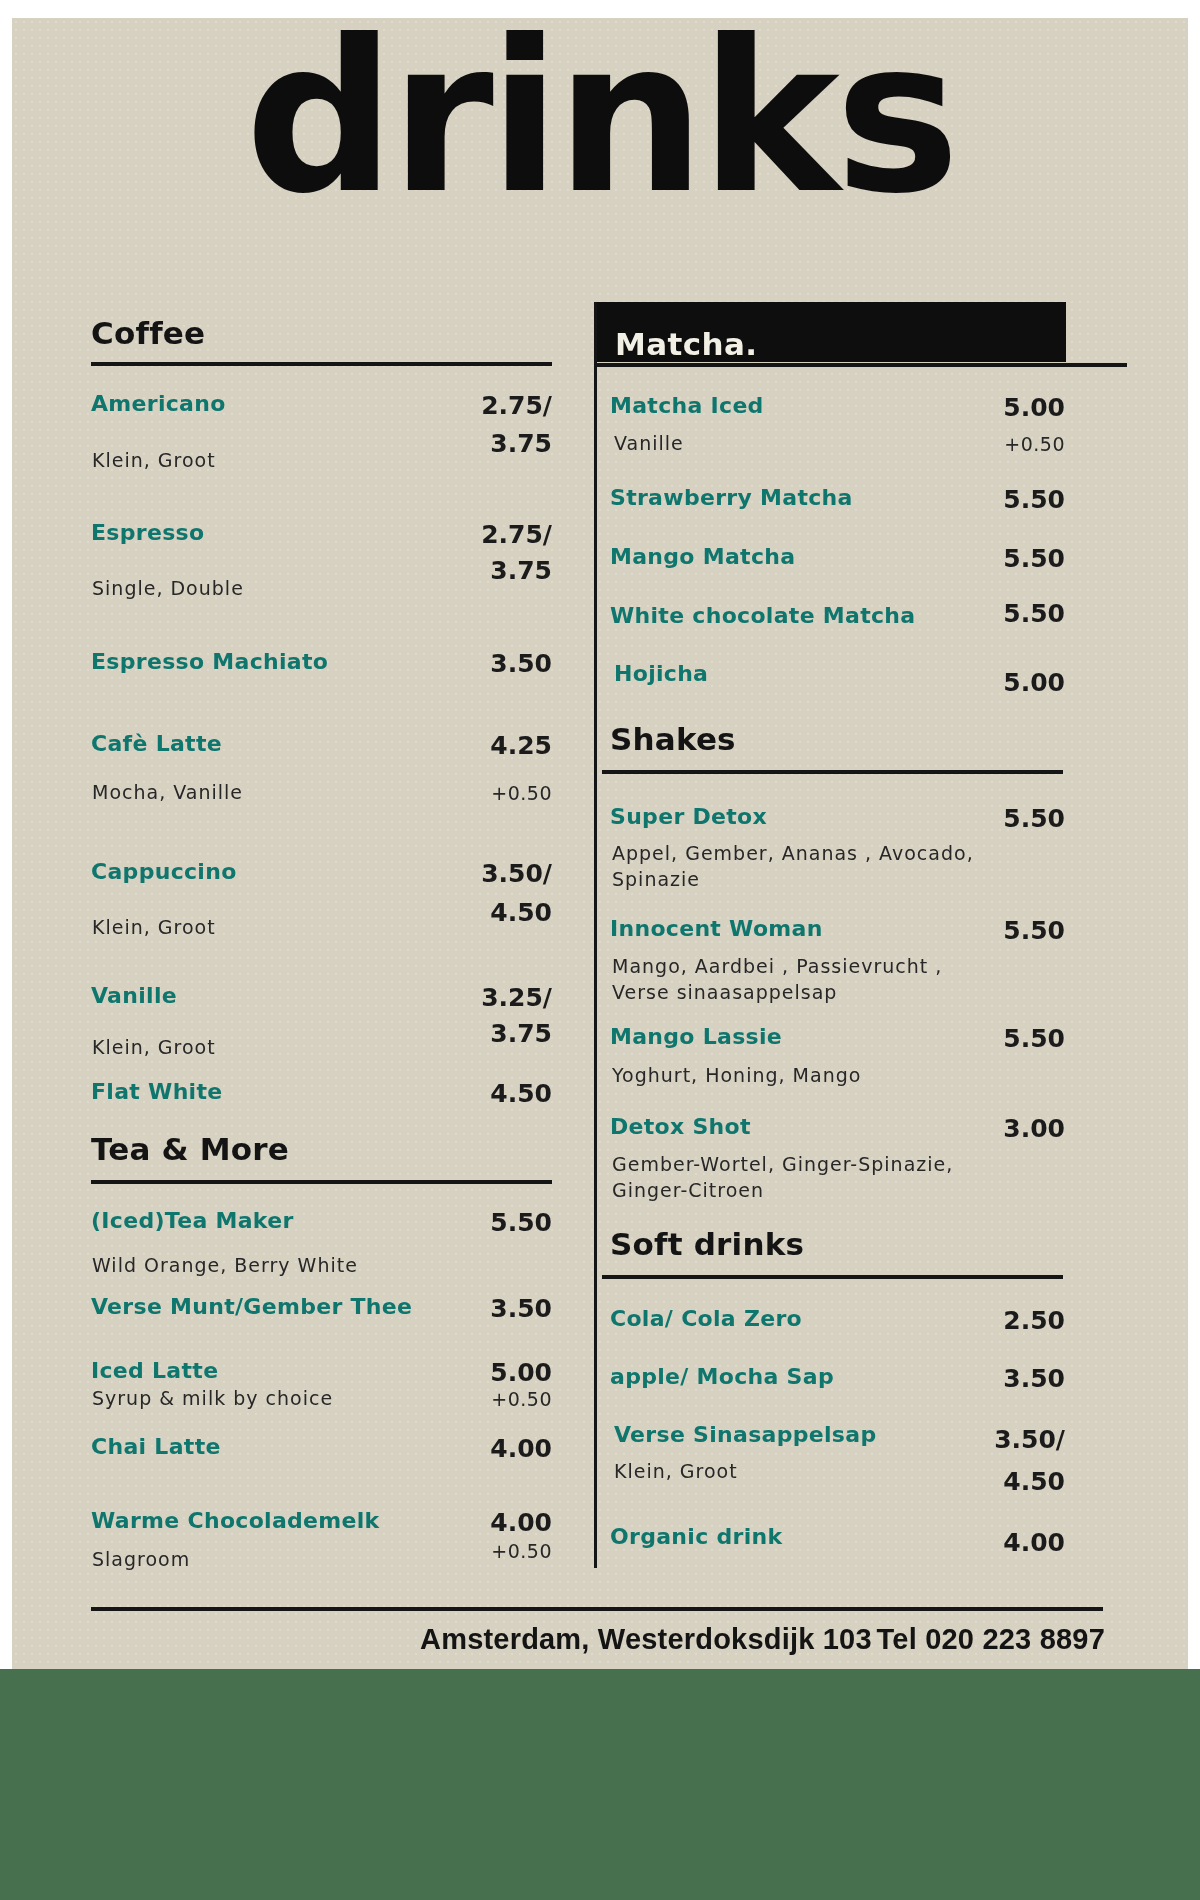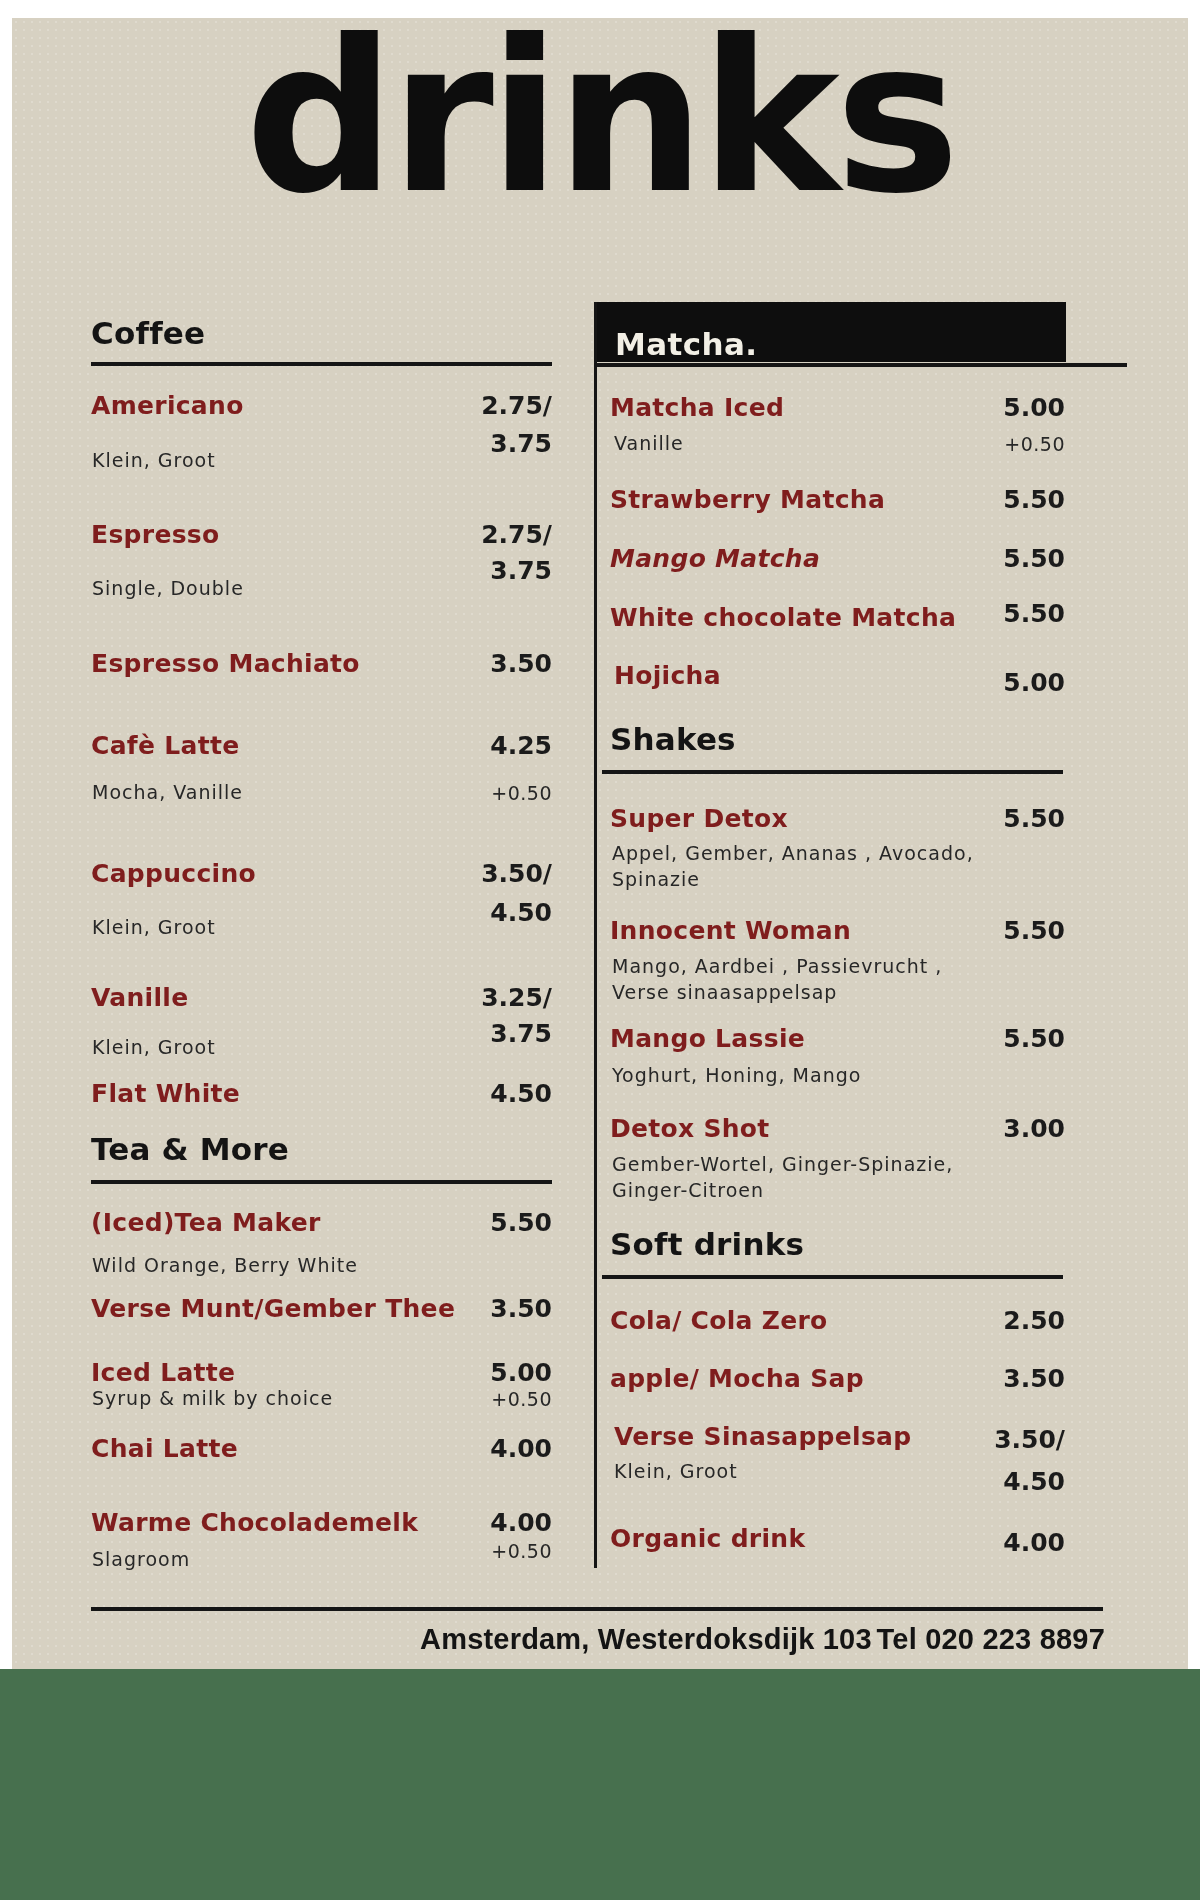--- a/index.html
+++ b/index.html
@@ -7,21 +7,21 @@
        font-family:"DejaVu Sans", sans-serif; -webkit-font-smoothing:antialiased;}
   .page{position:absolute; left:0; top:6px; width:1200px; height:1900px; background:#ffffff; overflow:hidden;}
   .card{position:absolute; left:12px; top:12px; width:1176px; height:1651px; background:#D7D1C2;
         background-image:radial-gradient(circle, rgba(255,255,255,0.20) 1px, rgba(0,0,0,0) 1.2px);
         background-size:8px 8px;}
   .green-band{position:absolute; left:0; top:1663px; width:1200px; height:237px; background:#47704E;}
   .abs{position:absolute; white-space:pre;}
   .title{left:0; top:6px; width:1200px; text-align:center; font-size:210px; font-weight:bold;
          letter-spacing:-5px; line-height:212px; color:#0D0D0D;}
   .t-section{font-size:31px; font-weight:bold; color:#141414; letter-spacing:0.2px; line-height:1.1;}
-  .t-name{font-size:25px; font-weight:bold; color:#7f1d1d; letter-spacing:0.3px; line-height:1.1;}
+  .t-name{font-size:22px; font-weight:bold; color:#0f766e; letter-spacing:0.3px; line-height:1.1;}
   .t-note{font-size:19px; font-weight:normal; color:#272727; letter-spacing:1px; line-height:26px; white-space:normal;}
   .t-price{font-size:25px; font-weight:bold; color:#1B1B1B; line-height:1.1;}
   .t-noteprice{font-size:19px; font-weight:normal; color:#272727; letter-spacing:0.5px; line-height:1.1;}
   .pl{right:648px;}  
   .pr{right:135px;}  
   .rule{background:#151515;}
   .banner{left:597px; top:296px; width:469px; height:60px; background:#0E0E0E; display:flex; align-items:flex-end;}
   .banner .t-banner{font-size:31px; font-weight:bold; color:#F2EFE5; letter-spacing:0.4px; padding-left:18px;}
   .vline{left:594px; top:296px; width:3px; height:1266px; background:#151515;}
   .footer-text{font-family:"Liberation Sans", sans-serif; font-size:29px; font-weight:bold; color:#141414; letter-spacing:0.2px;}
@@ -99,21 +99,21 @@
   <div class="abs rule" style="left:594px; top:357px; width:533px; height:4px;"></div>
 
   <div class="abs t-name" style="left:610px; top:388px;">Matcha Iced</div>
   <div class="abs t-price pr" style="top:388px;">5.00</div>
   <div class="abs t-note" style="left:614px; top:424px;">Vanille</div>
   <div class="abs t-noteprice pr" style="top:428px;">+0.50</div>
 
   <div class="abs t-name" style="left:610px; top:480px;">Strawberry Matcha</div>
   <div class="abs t-price pr" style="top:480px;">5.50</div>
 
-  <div class="abs t-name" style="left:610px; top:539px;font-style:italic;">Mango Matcha</div>
+  <div class="abs t-name" style="left:610px; top:539px;">Mango Matcha</div>
   <div class="abs t-price pr" style="top:539px;">5.50</div>
 
   <div class="abs t-name" style="left:610px; top:598px;">White chocolate Matcha</div>
   <div class="abs t-price pr" style="top:594px;">5.50</div>
 
   <div class="abs t-name" style="left:614px; top:656px;">Hojicha</div>
   <div class="abs t-price pr" style="top:663px;">5.00</div>
 
   <div class="abs t-section" style="left:610px; top:716px;">Shakes</div>
   <div class="abs rule" style="left:602px; top:764px; width:461px; height:4px;"></div>

